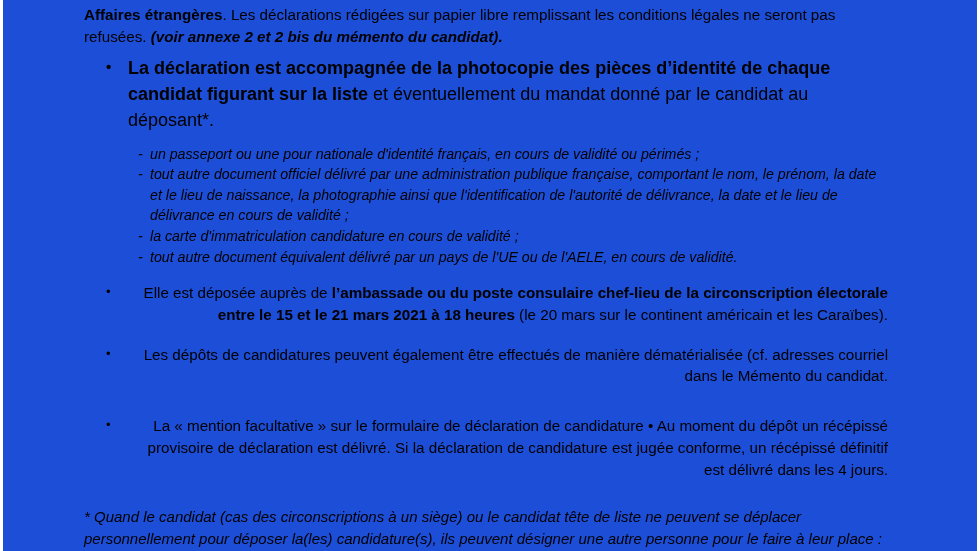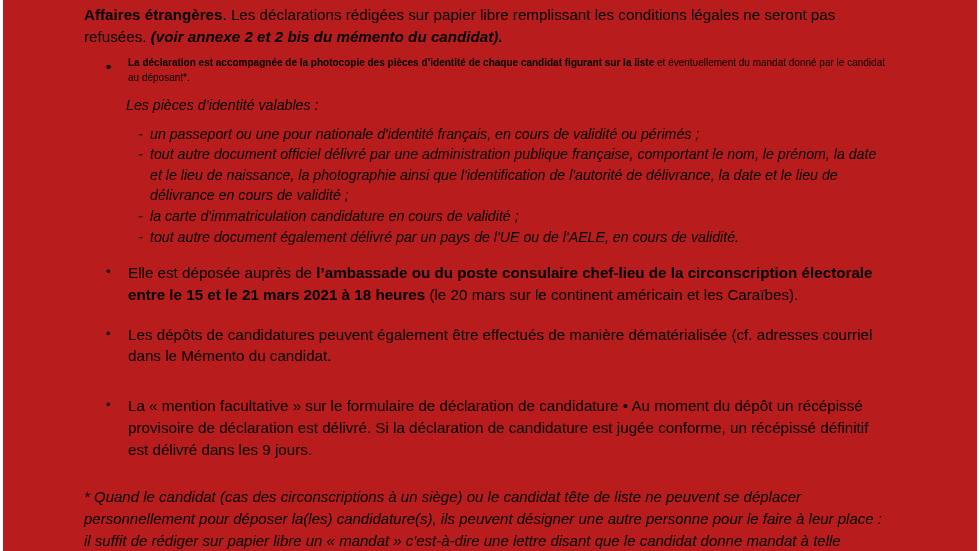--- a/index.html
+++ b/index.html
@@ -11,21 +11,21 @@
     width: 980px;
     height: 551px;
     overflow: hidden;
     font-family: "Liberation Sans", sans-serif;
     color: #000000;
   }
   .page {
     position: relative;
     width: 980px;
     height: 551px;
-    background: #b91c1c;
+    background: #1d4ed8;
     box-sizing: border-box;
     padding: 4px 92px 0 84px;
   }
   .para {
     font-size: 15.2px;
     line-height: 1.43;
     margin: 0 0 0 0;
     text-align: left;
   }
   .bold { font-weight: bold; }
@@ -44,21 +44,21 @@
   }
   .dash-item .marker {
     font-weight: bold;
     width: 22px;
     flex: 0 0 22px;
     font-size: 15.2px;
     line-height: 1.43;
   }
   .dash-item .body {
     font-weight: bold;
-    font-size: 10px;
+    font-size: 18px;
     line-height: 1.43;
     flex: 1 1 auto;
   }
   .dash-item .body .reg { font-weight: normal; }
 
   
   .subblock {
     margin-left: 42px;
     font-style: italic;
     font-size: 14.2px;
@@ -93,20 +93,21 @@
     line-height: 1.43;
   }
   .bullet-item .bul {
     width: 22px;
     flex: 0 0 22px;
     font-size: 13px;
     line-height: 1.55;
   }
   .bullet-item .body {
     flex: 1 1 auto;
+    text-align: right;
   }
   .gap-a { margin-top: 15px; }
   .gap-b { margin-top: 18px; }
   .gap-c { margin-top: 28px; }
 
   
   .footnote {
     margin-top: 26px;
     font-style: italic;
     font-size: 15px;
@@ -127,53 +128,52 @@
 <div class="page">
 
   <p class="para intro"><span class="bold">Affaires étrangères</span><span>. Les déclarations rédigées sur papier libre remplissant les conditions légales ne seront pas refusées. </span><span class="bold-ital">(voir annexe 2 et 2 bis du mémento du candidat).</span></p>
 
   <div class="dash-item">
     <span class="marker">•</span>
     <span class="body"><span>La déclaration est accompagnée de la photocopie des pièces d’identité de chaque candidat figurant sur la liste</span><span class="reg"> et éventuellement du mandat donné par le candidat au déposant*.</span></span>
   </div>
 
   <div class="subblock">
-    <div class="heading">Les pièces d’identité valables :</div>
     <ul>
       <li>
         <span class="dsh">-</span>
         <span class="txt">un passeport ou une pour nationale d'identité français, en cours de validité ou périmés ;</span>
       </li>
       <li>
         <span class="dsh">-</span>
         <span class="txt">tout autre document officiel délivré par une administration publique française, comportant le nom, le prénom, la date et le lieu de naissance, la photographie ainsi que l'identification de l'autorité de délivrance, la date et le lieu de délivrance en cours de validité ;</span>
       </li>
       <li>
         <span class="dsh">-</span>
         <span class="txt">la carte d'immatriculation candidature en cours de validité ;</span>
       </li>
       <li>
         <span class="dsh">-</span>
-        <span class="txt">tout autre document également délivré par un pays de l'UE ou de l'AELE, en cours de validité.</span>
+        <span class="txt">tout autre document équivalent délivré par un pays de l'UE ou de l'AELE, en cours de validité.</span>
       </li>
     </ul>
   </div>
 
   <div class="bullet-item gap-a">
     <span class="bul">•</span>
     <span class="body"><span>Elle est déposée auprès de </span><span class="bold">l’ambassade ou du poste consulaire chef-lieu de la circonscription électorale entre le 15 et le 21 mars 2021 à 18 heures</span><span> (le 20 mars sur le continent américain et les Caraïbes).</span></span>
   </div>
 
   <div class="bullet-item gap-b">
     <span class="bul">•</span>
     <span class="body">Les dépôts de candidatures peuvent également être effectués de manière dématérialisée (cf. adresses courriel dans le Mémento du candidat.</span>
   </div>
 
   <div class="bullet-item gap-c">
     <span class="bul">•</span>
-    <span class="body">La « mention facultative » sur le formulaire de déclaration de candidature •   Au moment du dépôt un récépissé provisoire de déclaration est délivré. Si la déclaration de candidature est jugée conforme, un récépissé définitif est délivré dans les 9 jours.</span>
+    <span class="body">La « mention facultative » sur le formulaire de déclaration de candidature •   Au moment du dépôt un récépissé provisoire de déclaration est délivré. Si la déclaration de candidature est jugée conforme, un récépissé définitif est délivré dans les 4 jours.</span>
   </div>
 
   <p class="para footnote">* Quand le candidat (cas des circonscriptions à un siège) ou le candidat tête de liste ne peuvent se déplacer personnellement pour déposer la(les) candidature(s), ils peuvent désigner une autre personne pour le faire à leur place : il suffit de rédiger sur papier libre un « mandat » c'est-à-dire une lettre disant que le candidat donne mandat à telle personne pour accomplir en son nom et place le dépôt de la liste et toute autre opération liée au processus électoral quand</p>
 
   <div class="edge-left"></div>
   <div class="edge-right"></div>
 </div>
 
 </body></html>

